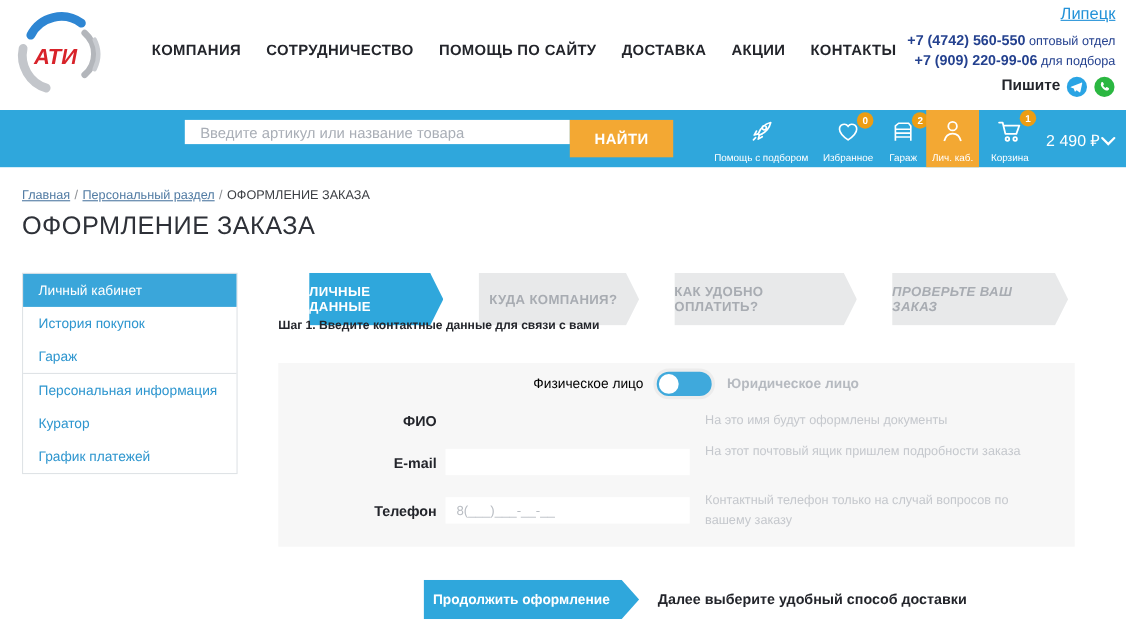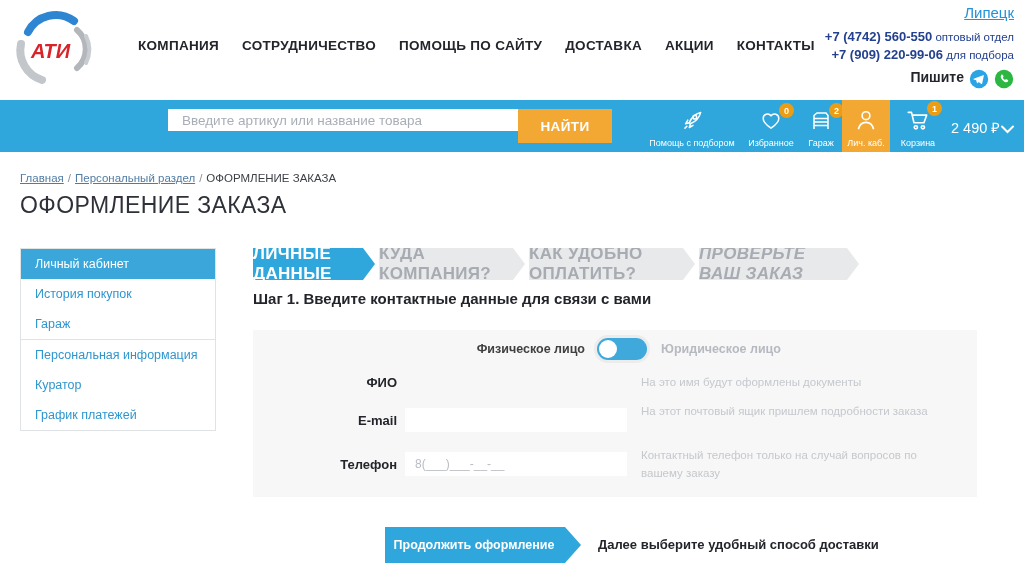--- a/index.html
+++ b/index.html
@@ -47,29 +47,29 @@
   .page-title { position:absolute; left:20px; top:192px; font-size:23px; font-weight:normal; color:#2e3138; letter-spacing:.4px; }
 
   
   .sidebar { position:absolute; left:20px; top:248px; width:196px; border:1px solid #dfe3e6; background:#fff; }
   .sb-item { padding:8px 14px; font-size:12.5px; color:#2e96cf; cursor:pointer; }
   .sb-item.active { background:#3aa6da; color:#fff; }
   .sb-item.divider { border-bottom:1px solid #dfe3e6; }
 
   
   .steps { position:absolute; left:253px; top:248px; display:flex; gap:4px; }
-  .step { height:32px; display:flex; align-items:center; justify-content:center; font-size:17px; font-weight:bold; letter-spacing:.3px; color:#a8acb2; background:#e8e9ea; clip-path:polygon(0 0, calc(100% - 12px) 0, 100% 50%, calc(100% - 12px) 100%, 0 100%); padding-right:10px; cursor:pointer; }
+  .step { height:48px; display:flex; align-items:center; justify-content:center; font-size:12px; font-weight:bold; letter-spacing:.3px; color:#a8acb2; background:#e8e9ea; clip-path:polygon(0 0, calc(100% - 12px) 0, 100% 50%, calc(100% - 12px) 100%, 0 100%); padding-right:10px; cursor:pointer;margin-left:28px; }
   .step.active { background:#2fa7dc; color:#fff; }
   .step-1 { width:122px; } .step-2 { width:146px; } .step-3 { width:166px; } .step-4 { width:160px;font-style:italic; }
 
-  .step-heading { position:absolute; left:253px; top:290px; font-size:15px; font-weight:bold; color:#23252b; }
+  .step-heading { position:absolute; left:253px; top:290px; font-size:11px; font-weight:bold; color:#23252b; }
 
   
   .panel { position:absolute; left:253px; top:330px; width:724px; height:167px; background:#f7f7f7; }
-  .pt-left { position:absolute; left:0; top:12px; width:332px; text-align:right; font-size:12.5px; font-weight:bold; color:#404040; }
+  .pt-left { position:absolute; left:0; top:12px; width:332px; text-align:right; font-size:12.5px; font-weight:normal; color:#000000; }
   .toggle { position:absolute; left:344px; top:8px; width:50px; height:22px; background:#3fa9dc; border-radius:11px; box-shadow:0 0 0 3px #ececec; cursor:pointer; }
   .toggle .knob { position:absolute; left:2px; top:2px; width:18px; height:18px; background:#fff; border-radius:50%; }
   .pt-right { position:absolute; left:408px; top:12px; font-size:12.5px; font-weight:bold; color:#b6bac0; }
   .f-label { position:absolute; width:144px; text-align:right; font-size:13px; font-weight:bold; color:#23252b; }
   .f-input { position:absolute; left:152px; width:222px; height:24px; border:none; outline:none; padding:0 10px; font-size:12px; color:#555; font-family:"Liberation Sans",sans-serif; }
   .f-input::placeholder { color:#b9bdc3; }
   .f-hint { position:absolute; left:388px; width:320px; font-size:11.5px; line-height:1.55; color:#c5c8cd; }
 
   
   .continue-btn { position:absolute; left:385px; top:527px; width:196px; height:36px; background:#2fa7dc; border:none; color:#fff; font-weight:bold; font-size:12.5px; clip-path:polygon(0 0, calc(100% - 16px) 0, 100% 50%, calc(100% - 16px) 100%, 0 100%); padding-right:18px; cursor:pointer; font-family:"Liberation Sans",sans-serif; }

